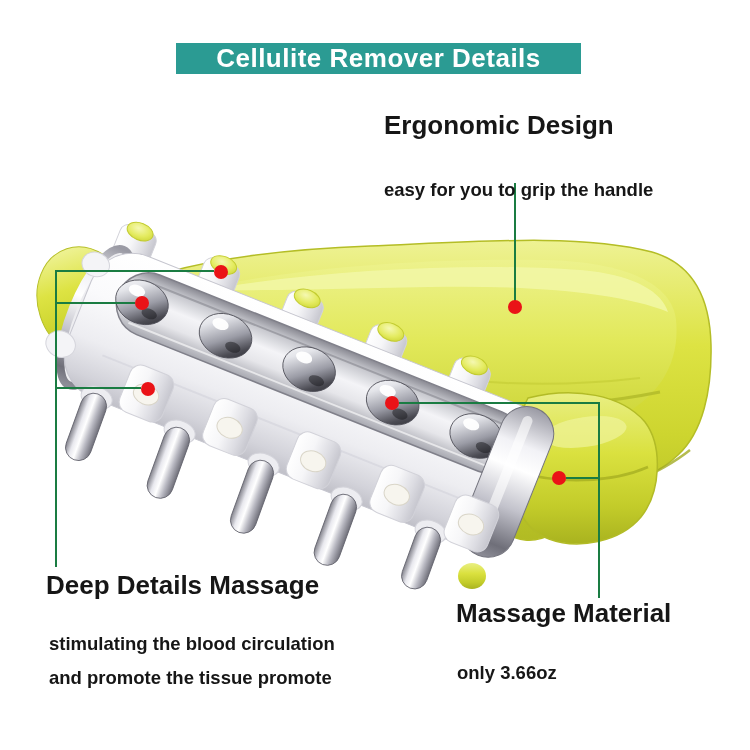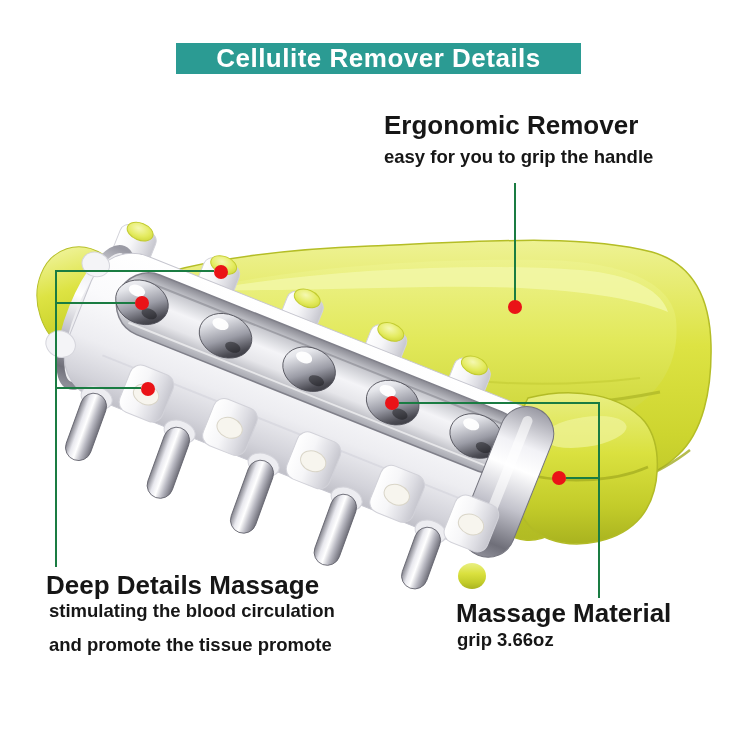--- a/index.html
+++ b/index.html
@@ -8,21 +8,21 @@
     font-family:"Liberation Sans", sans-serif;
   }
   .abs{position:absolute;}
   .t{position:absolute;font-weight:bold;color:#161616;white-space:nowrap;}
   #banner{
     left:176px;top:43px;width:405px;height:31px;background:#2b9b93;
     display:flex;justify-content:center;
   }
   #banner span{color:#ffffff;font-weight:bold;font-size:26px;letter-spacing:.5px;}
   .title{font-size:26px;}
-  .sub{font-size:18.5px;}
+  .sub{font-size:18.5px;margin-top:33px;}
   #ergo-title{left:384px;top:110px;}
   #ergo-sub{left:384px;top:146px;}
   #deep-title{left:46px;top:570px;}
   #deep-sub1{left:49px;top:600px;}
   #deep-sub2{left:49px;top:634px;}
   #plastic-title{left:456px;top:598px;}
   #plastic-sub{left:457px;top:629px;}
   svg{position:absolute;left:0;top:0;}
 </style>
 </head>
@@ -259,21 +259,21 @@
     <circle cx="515" cy="307" r="7"></circle>
     <circle cx="392" cy="403" r="7"></circle>
     <circle cx="559" cy="478" r="7"></circle>
   </g>
 </svg>
 
 <div id="banner" class="abs">
   <span>Cellulite Remover Details</span>
 </div>
 
-<div id="ergo-title" class="t title">Ergonomic Remover</div>
+<div id="ergo-title" class="t title">Ergonomic Design</div>
 <div id="ergo-sub" class="t sub">easy for you to grip the handle</div>
 
 <div id="deep-title" class="t title">Deep Details Massage</div>
 <div id="deep-sub1" class="t sub">stimulating the blood circulation</div>
 <div id="deep-sub2" class="t sub">and promote the tissue promote</div>
 
 <div id="plastic-title" class="t title">Massage Material</div>
-<div id="plastic-sub" class="t sub">grip 3.66oz</div>
+<div id="plastic-sub" class="t sub">only 3.66oz</div>
 
 </body></html>

